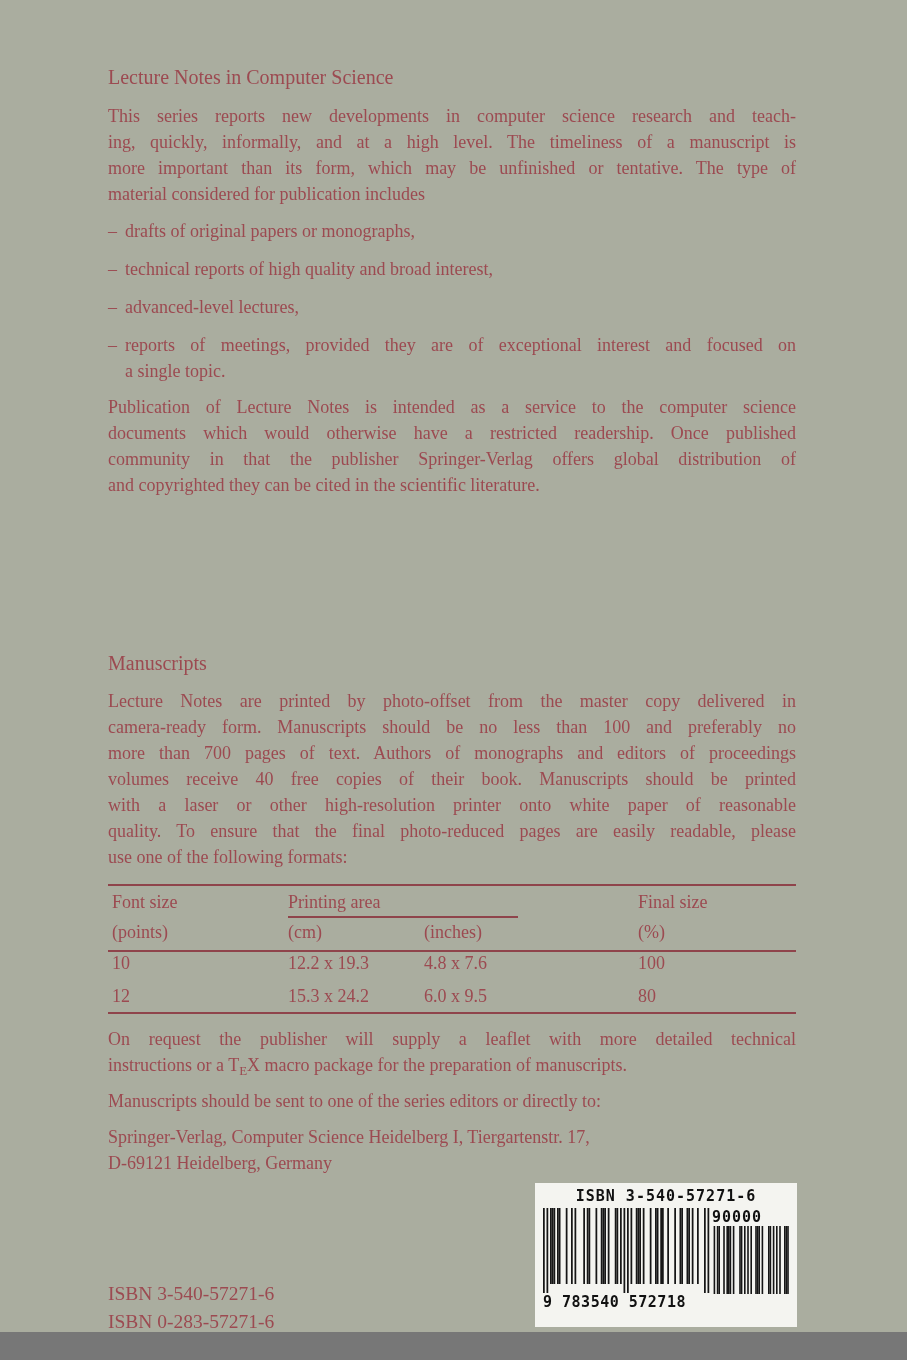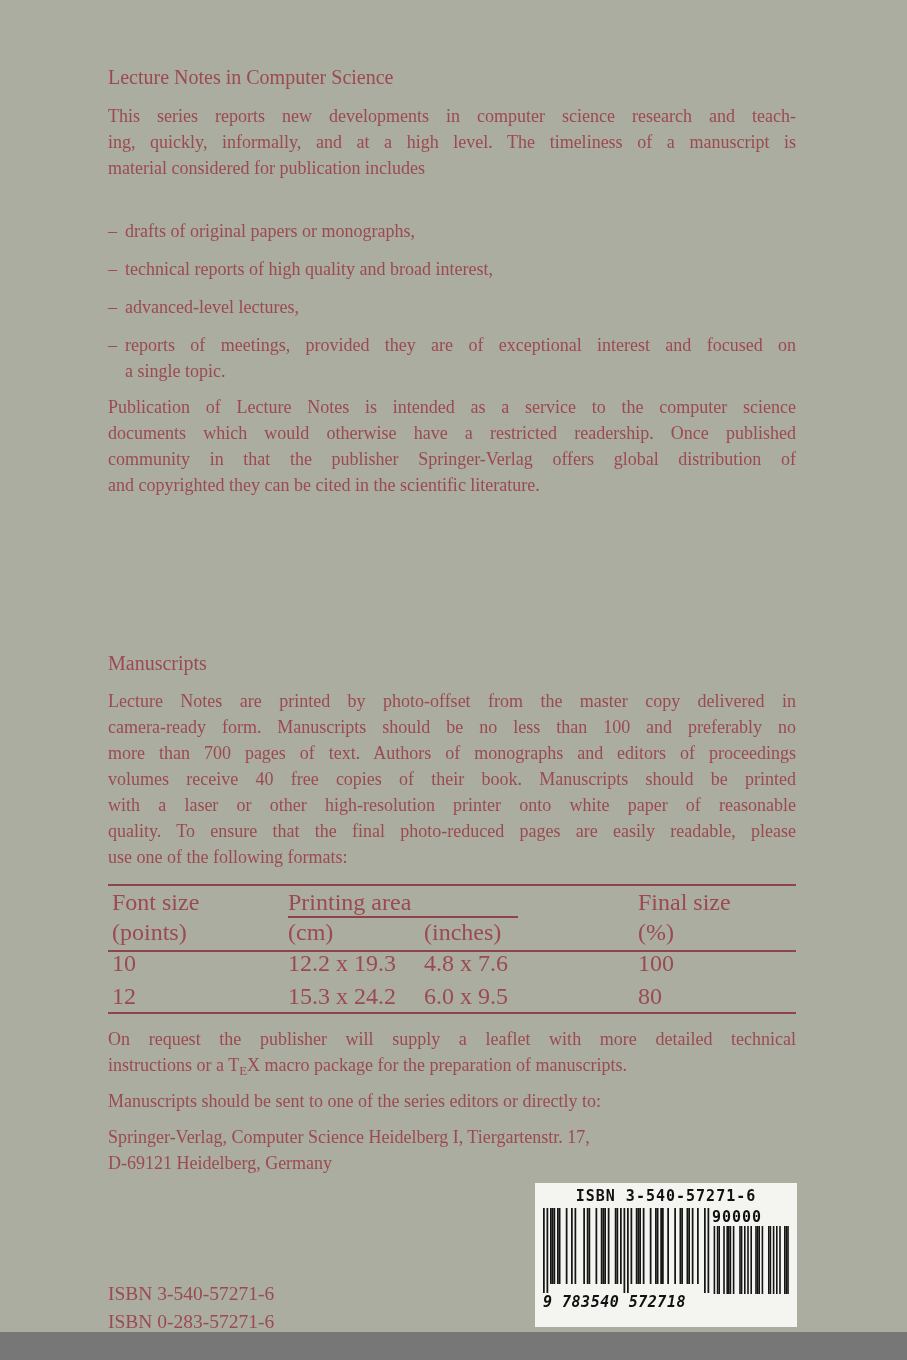--- a/index.html
+++ b/index.html
@@ -24,21 +24,21 @@
   .tline.last{ text-align-last:left; }
   .title{ top:64px; font-size:20px; }
   .intro{ top:103px; }
   .bullets{ top:218px; }
   .bullet{ display:flex; margin-bottom:12px; }
   .bullet .dash{ flex:0 0 17px; }
   .bullet .btext{ flex:1; }
   .publication{ top:394px; }
   .manu-heading{ top:650px; font-size:20px; }
   .manu-para{ top:688px; }
-  .fmt-table{ top:884px; height:130px; font-size:24px; }
+  .fmt-table{ top:884px; height:130px; font-size:18px; }
   .hrule{ position:absolute; left:0; width:688px; height:2px; background:var(--rule); }
   .hrule.r1{ top:0; } .hrule.r2{ top:66px; } .hrule.r3{ top:128px; }
   .group-underline{ position:absolute; left:180px; top:32px; width:230px; height:1.5px; background:var(--rule); }
   .trow{ position:absolute; left:0; width:688px; display:grid; grid-template-columns:180px 136px 214px 158px; }
   .trow .c1{ padding-left:4px; }
   .trow.h1{ top:5px; } .trow.h2{ top:35px; }
   .trow.d1{ top:66px; } .trow.d2{ top:99px; }
   .gcell{ grid-column:2 / 4; }
   .request{ top:1026px; }
   .texsub{ font-size:0.72em; vertical-align:-0.28em; }
@@ -47,37 +47,38 @@
   .footer-isbn{ top:1280px; font-size:19.5px; line-height:28px; }
   
   .barcode-box{
     position:absolute; left:535px; top:1183px; width:262px; height:144px;
     background:var(--bcbg); color:#111;
     font-family:"DejaVu Sans Mono", monospace; font-weight:bold;
     padding:4px 8px 0 8px;
   }
   .bc-isbn{ font-size:15px; line-height:19px; letter-spacing:1px; text-align:center; white-space:nowrap; }
   .bc-row{ display:flex; margin-top:2px; }
-  .bc-main{ width:172px;font-style:italic; }
+  .bc-main{ width:172px; }
   .bc-main svg{ display:block; }
   .bc-digits{ font-size:15px; line-height:17px; letter-spacing:0.5px; margin-top:1px; white-space:nowrap; }
   .bc-addon{ flex:1; text-align:left; padding-top:1px; }
   .bc-addon-digits{ font-size:15px; line-height:16px; letter-spacing:1px; }
   .bc-addon svg{ display:block; margin:1px auto 0 auto; }
 </style>
 </head>
 <body>
 
 <div id="cover">
 
   <div class="block title">Lecture Notes in Computer Science</div>
 
   <div class="block intro">
       <div class="tline">This series reports new developments in computer science research and teach-</div>
       <div class="tline">ing, quickly, informally, and at a high level. The timeliness of a manuscript is</div>
+      <div class="tline">more important than its form, which may be unfinished or tentative. The type of</div>
       <div class="tline last">material considered for publication includes</div>
     </div>
 
   <div class="block bullets">
     <div class="bullet">
       <span class="dash">–</span>
       <span class="btext">
           <div class="tline last">drafts of original papers or monographs,</div>
         </span>
     </div>

